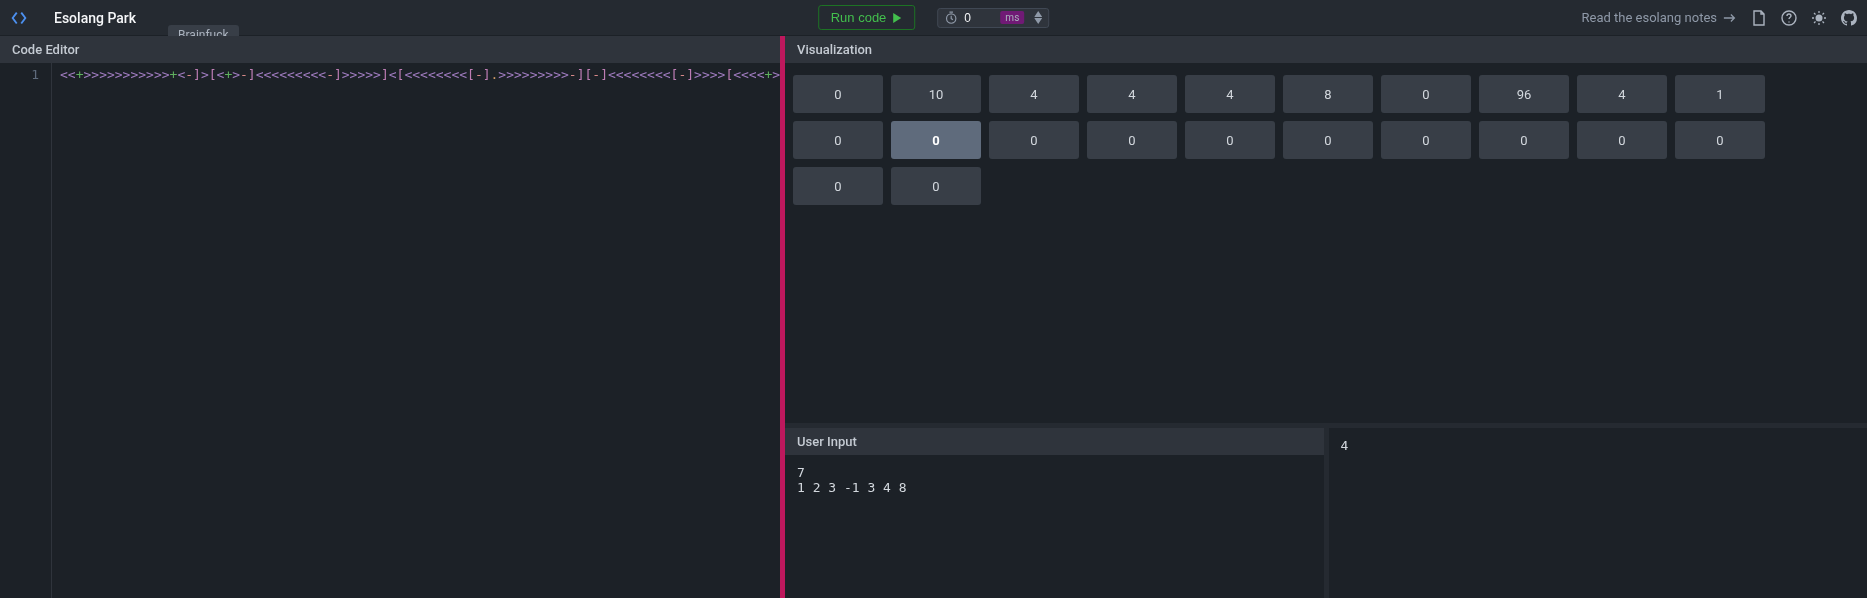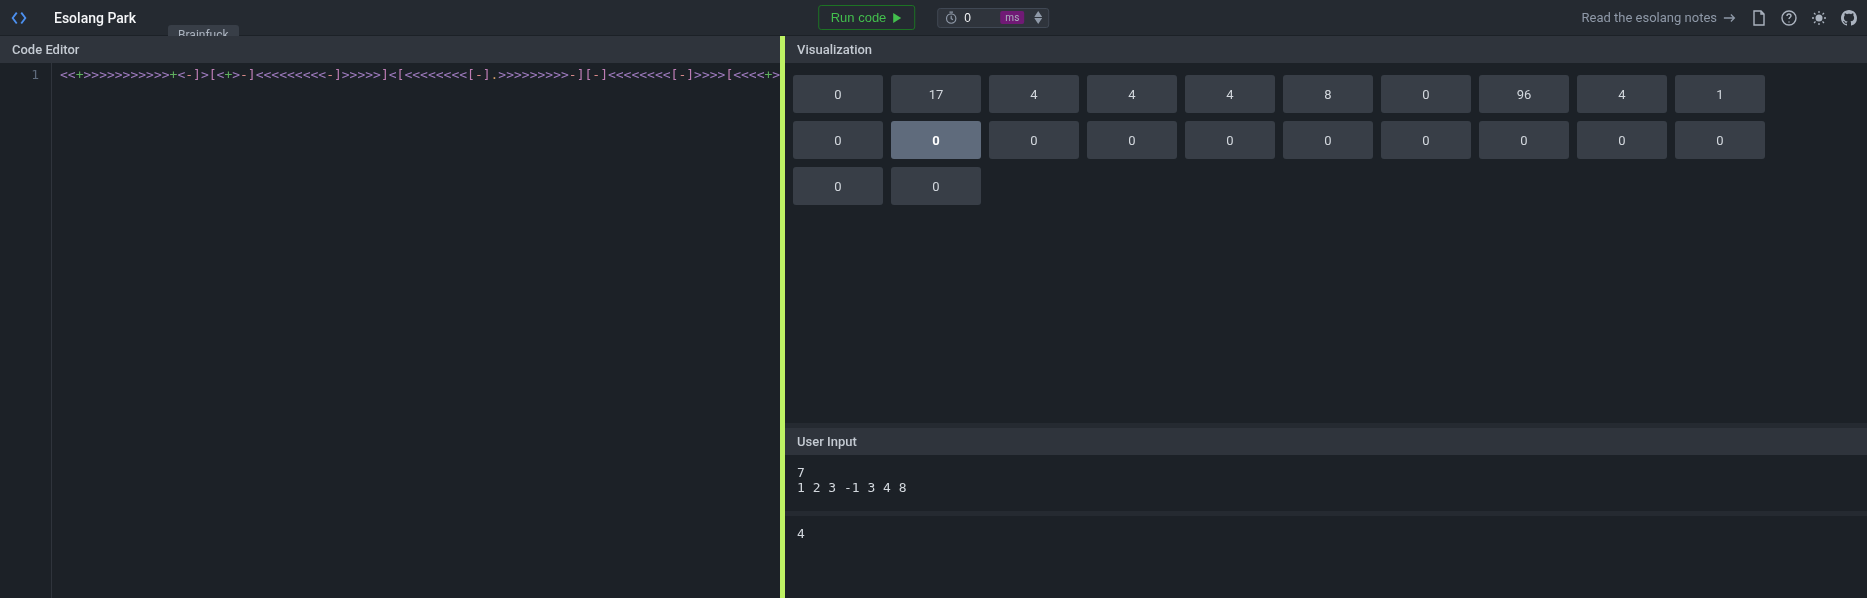--- a/index.html
+++ b/index.html
@@ -82,21 +82,21 @@
     .header-right { margin-left: auto; display: flex; align-items: center; gap: 14px; }
     .notes-link { color: #8f99a8; font-size: 13px; display:flex; align-items:center; gap:6px; cursor:pointer;}
     .icon-btn { color: #abb3bf; cursor: pointer; display:flex; align-items:center;}
     .icon-btn svg { width:16px; height:16px; fill: currentColor; }
     .main { display: flex; height: calc(100% - 36px); }
     .panel-left {
       width: 785px;
       background: #1c2127;
       display: flex;
       flex-direction: column;
-      border-right: 5px solid #bef264;
+      border-right: 5px solid #be185d;
     }
     .panel-right {
       flex: 1;
       display: flex;
       flex-direction: column;
       gap: 5px;
       background: #252a31;
     }
     .panel-header {
       background: #2f343c;
@@ -144,21 +144,21 @@
       height: 38px;
       background: #383e47;
       border-radius: 3px;
       display: flex;
       align-items: center;
       justify-content: center;
       color: #d3d8de;
       font-size: 13px;
     }
     .cell.active { background: #5f6b7c; font-weight: bold; color:#fff;}
-    .io-row { display: flex; gap: 5px; height: 170px; flex-direction: column; }
+    .io-row { display: flex; gap: 5px; height: 170px; }
     .io-box {
       flex: 1;
       background: #1c2127;
       display: flex;
       flex-direction: column;
     }
     .io-content {
       padding: 10px 12px;
       font-family: Consolas, Monaco, monospace;
       font-size: 13px;
@@ -253,21 +253,21 @@
     <div class="editor">
       <div class="gutter">1</div>
       <div class="code-line" id="code-line"><span class="angle">&lt;&lt;</span><span class="plus">+</span><span class="angle">&gt;&gt;&gt;&gt;&gt;&gt;&gt;&gt;&gt;&gt;&gt;</span><span class="plus">+</span><span class="angle">&lt;</span><span class="minus">-</span><span class="bracket">]</span><span class="angle">&gt;</span><span class="bracket">[</span><span class="angle">&lt;</span><span class="plus">+</span><span class="angle">&gt;</span><span class="minus">-</span><span class="bracket">]</span><span class="angle">&lt;&lt;&lt;&lt;&lt;&lt;&lt;&lt;&lt;</span><span class="minus">-</span><span class="bracket">]</span><span class="angle">&gt;&gt;&gt;&gt;&gt;</span><span class="bracket">]</span><span class="angle">&lt;</span><span class="bracket">[</span><span class="angle">&lt;&lt;&lt;&lt;&lt;&lt;&lt;&lt;</span><span class="bracket">[</span><span class="minus">-</span><span class="bracket">]</span><span class="dot">.</span><span class="angle">&gt;&gt;&gt;&gt;&gt;&gt;&gt;&gt;&gt;</span><span class="minus">-</span><span class="bracket">]</span><span class="bracket">[</span><span class="minus">-</span><span class="bracket">]</span><span class="angle">&lt;&lt;&lt;&lt;&lt;&lt;&lt;&lt;</span><span class="bracket">[</span><span class="minus">-</span><span class="bracket">]</span><span class="angle">&gt;&gt;&gt;&gt;</span><span class="bracket">[</span><span class="angle">&lt;&lt;&lt;&lt;</span><span class="plus">+</span><span class="angle">&gt;&gt;&gt;&gt;&gt;&gt;&gt;&gt;</span></div>
     </div>
   </div>
   <div class="panel-right">
     <div class="viz-panel">
       <div class="panel-header">Visualization</div>
       <div class="cells" id="cells">
           <div class="cell">0</div>
-          <div class="cell">17</div>
+          <div class="cell">10</div>
           <div class="cell">4</div>
           <div class="cell">4</div>
           <div class="cell">4</div>
           <div class="cell">8</div>
           <div class="cell">0</div>
           <div class="cell">96</div>
           <div class="cell">4</div>
           <div class="cell">1</div>
           <div class="cell">0</div>
           <div class="cell active">0</div>

